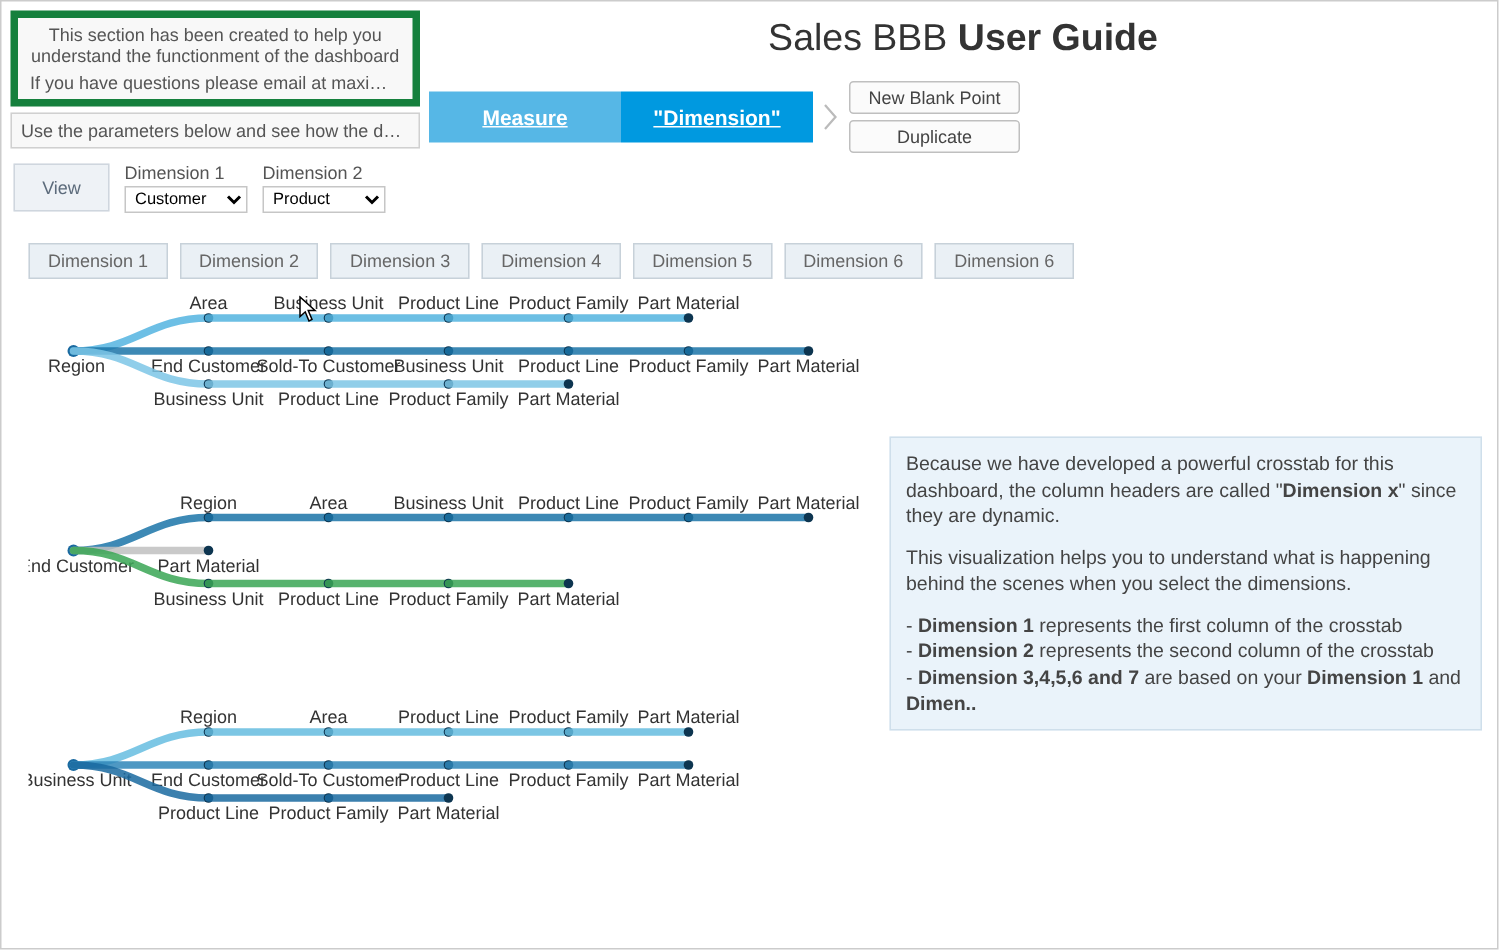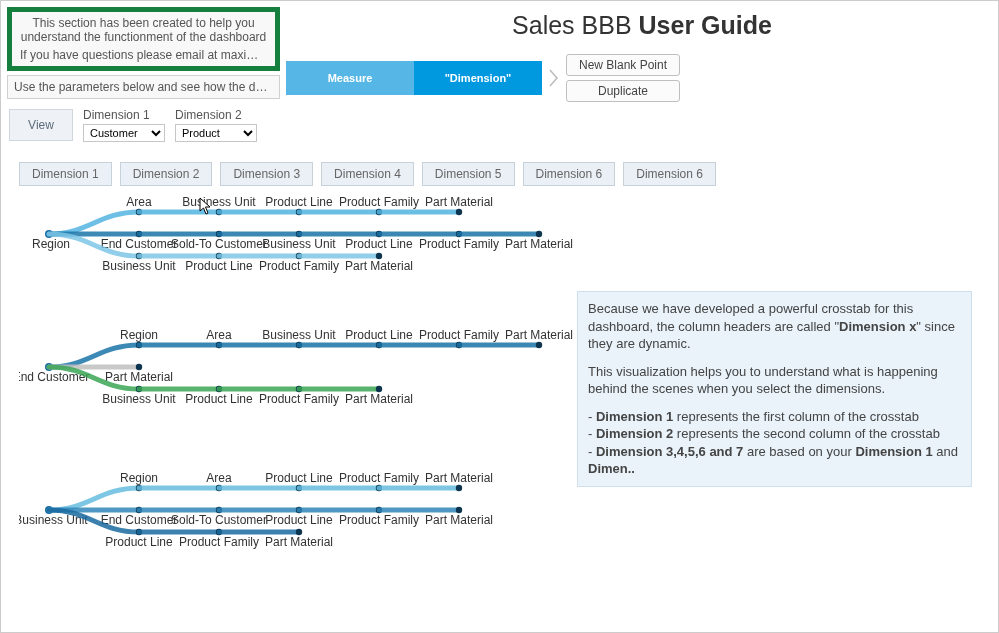--- a/index.html
+++ b/index.html
@@ -44,21 +44,21 @@
     color: #333;
     text-align: center;
   }
   .title-col h1 strong { font-weight: 700; }
 
   .header-controls { display: flex; align-items: center; margin-top: 14px; padding-left: 0px;}
   .segmented { display: flex; height: 34px; }
   .segmented .seg {
     display: flex; align-items: center; justify-content: center;
     min-width: 128px; padding: 0 14px;
-    color: #fff; font-size: 11px; font-weight: 600;
+    color: #fff; font-size: 14px; font-weight: 600; text-decoration: underline;
   }
   .seg.measure { background: #56b7e6; }
   .seg.dimension { background: #0099e0; }
   .chevron-box { width: 24px; display:flex; align-items:center; justify-content:center; color:#aaa;}
   .btn-col { display:flex; flex-direction: column; gap:4px; }
   .wbtn {
     background: #fbfbfb;
     border: 1px solid #bfbfbf;
     border-radius: 3px;
     padding: 3px 12px;
@@ -98,21 +98,21 @@
     padding: 4px 12px;
     font-size: 12px;
     cursor: pointer;
   }
 
   .viz-area { position: relative; padding-left: 18px; }
   .svg-block { }
 
   .side-panel {
     position: absolute;
-    right: 26px;
+    right: 10px;
     top: 290px;
     width: 395px;
     background: #eaf3fa;
     border: 1px solid #cfdfeb;
     padding: 8px 10px;
     font-size: 13px;
     color: #444;
     line-height: 1.35;
   }
   .side-panel p { margin-bottom: 10px; }

